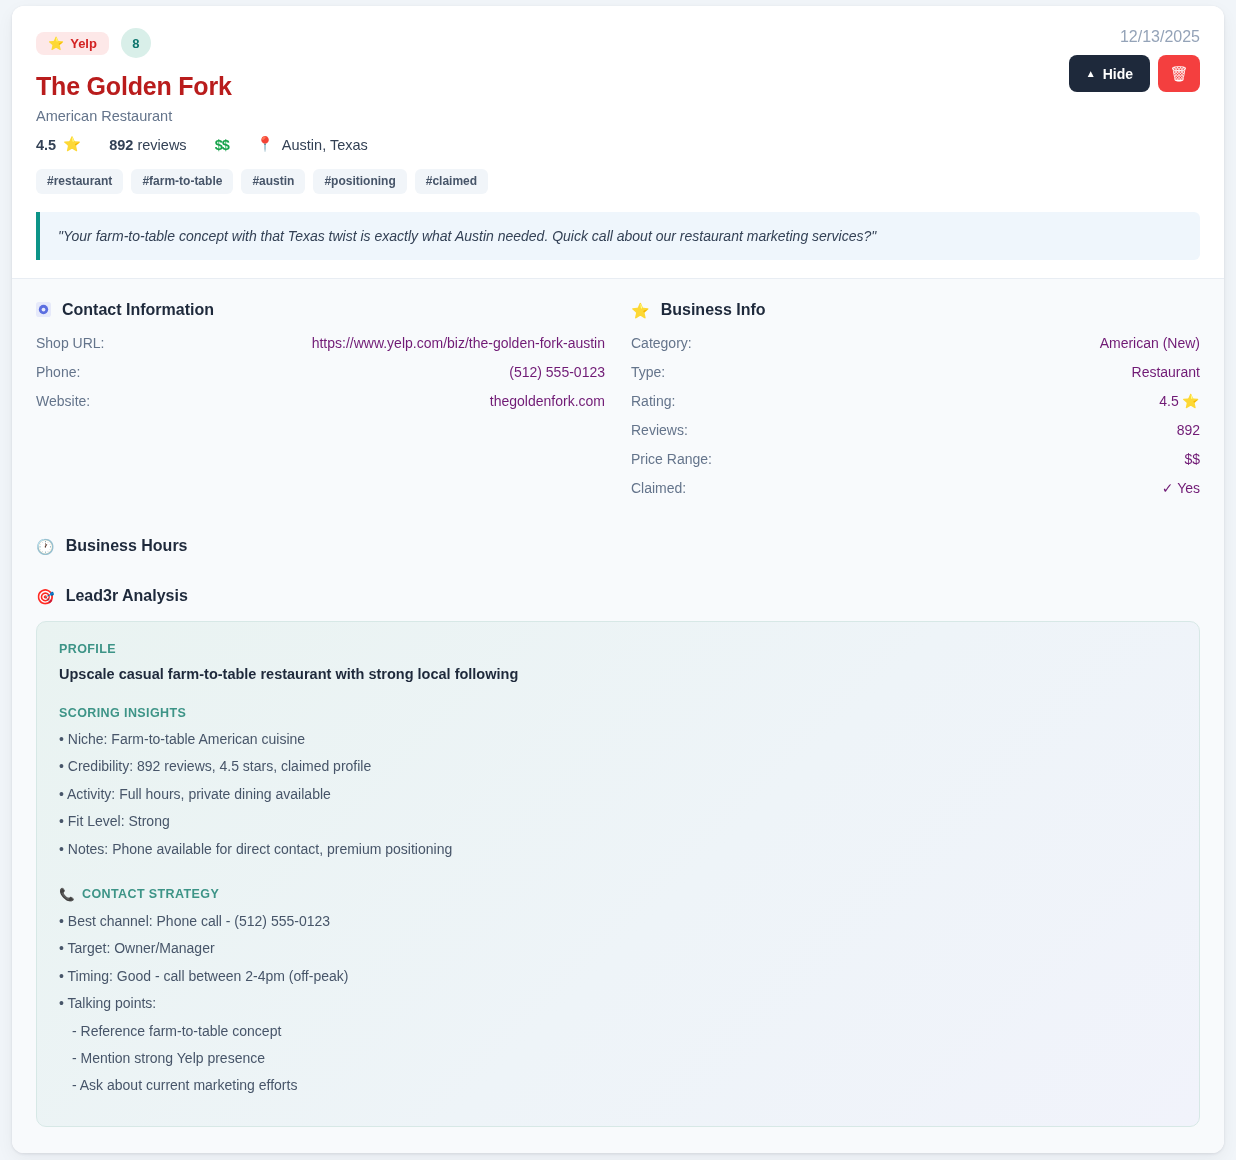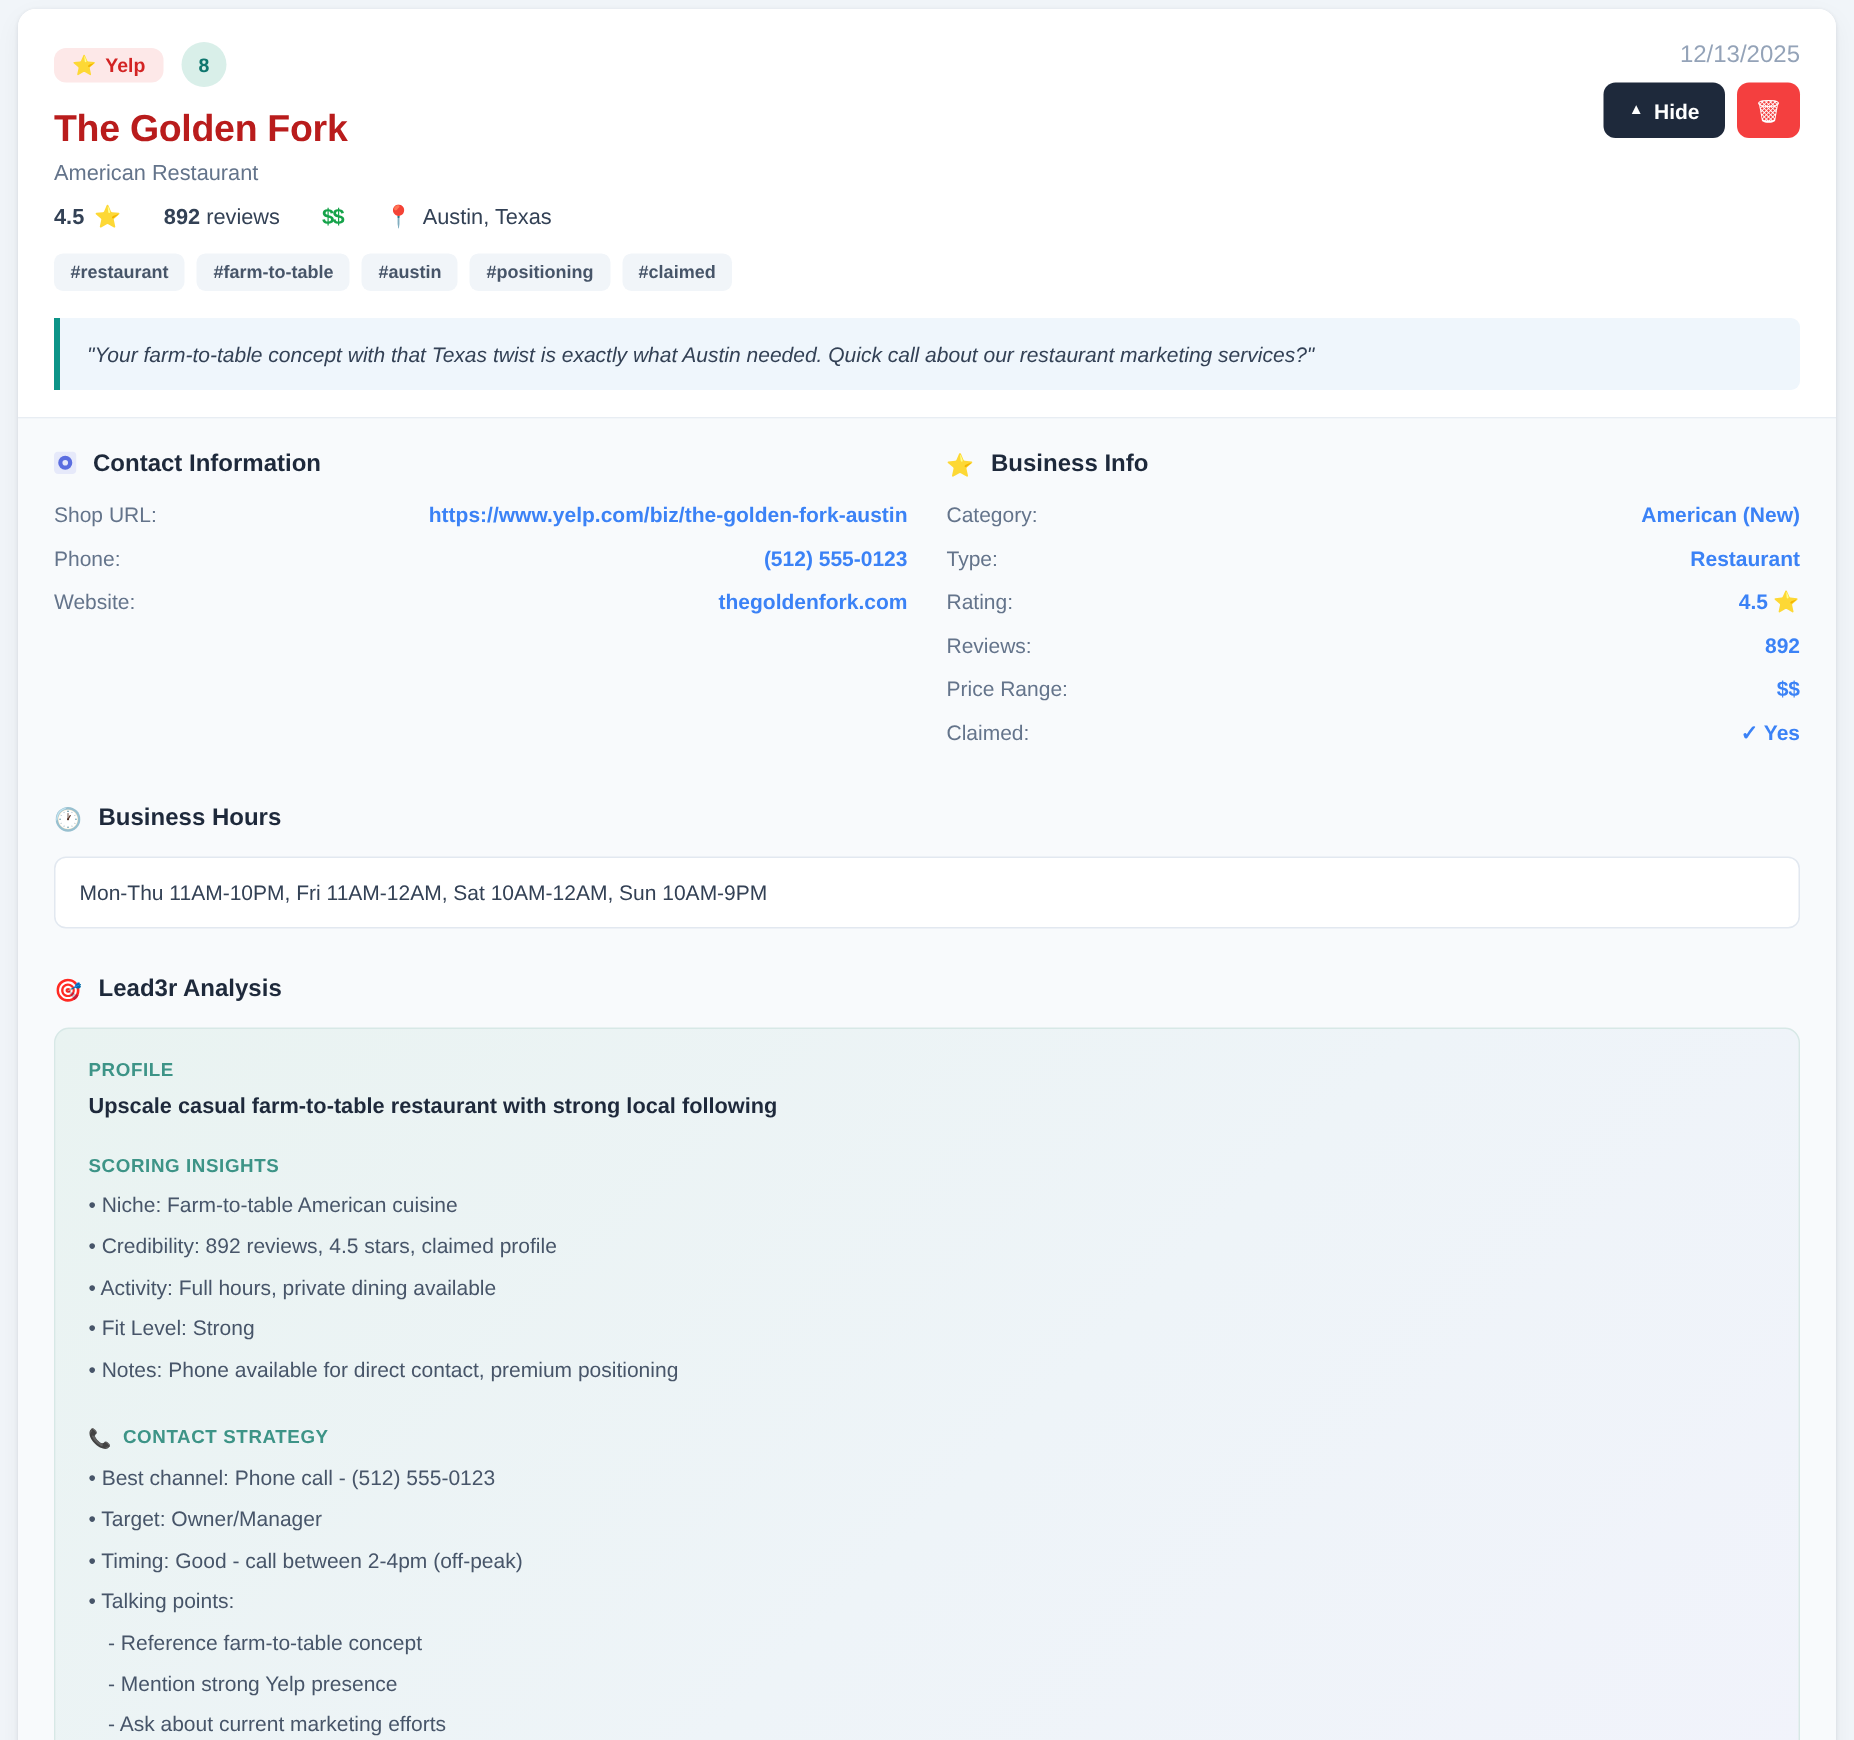--- a/index.html
+++ b/index.html
@@ -181,21 +181,21 @@
 
   .kv {
     display: flex;
     justify-content: space-between;
     align-items: baseline;
     font-size: 14px;
     margin-bottom: 13px;
     gap: 12px;
   }
   .kv .k { color: #64748b; white-space: nowrap; }
-  .kv .v { color: #3b82f6; font-weight: 700; text-align: right; }
+  .kv .v { color: #701a75; font-weight: 400; text-align: right; }
   .v-link-url { color: #3f9f86; font-weight: 400; }
   .v-link { color: #0f766e; font-weight: 700; }
   .v-star { color: #ca8a04; font-weight: 700; }
   .v-green { color: #16a34a; font-weight: 700; }
 
   .hours-wrap { margin-top: 28px; }
   .hours-box {
     background: #ffffff;
     border: 1px solid #e2e8f0;
     border-radius: 8px;
@@ -352,21 +352,20 @@
           <span class="v v-green">✓ Yes</span>
         </div>
       </div>
     </div>
 
     <div class="hours-wrap">
       <div class="section-head">
         <span class="sh-icon">🕐</span>
         <span>Business Hours</span>
       </div>
-      <div class="hours-box">Mon-Thu 11AM-10PM, Fri 11AM-12AM, Sat 10AM-12AM, Sun 10AM-9PM</div>
     </div>
 
     <div class="analysis-wrap">
       <div class="section-head">
         <span class="sh-icon">🎯</span>
         <span>Lead3r Analysis</span>
       </div>
 
       <div class="analysis-box">
         <div class="a-label">

